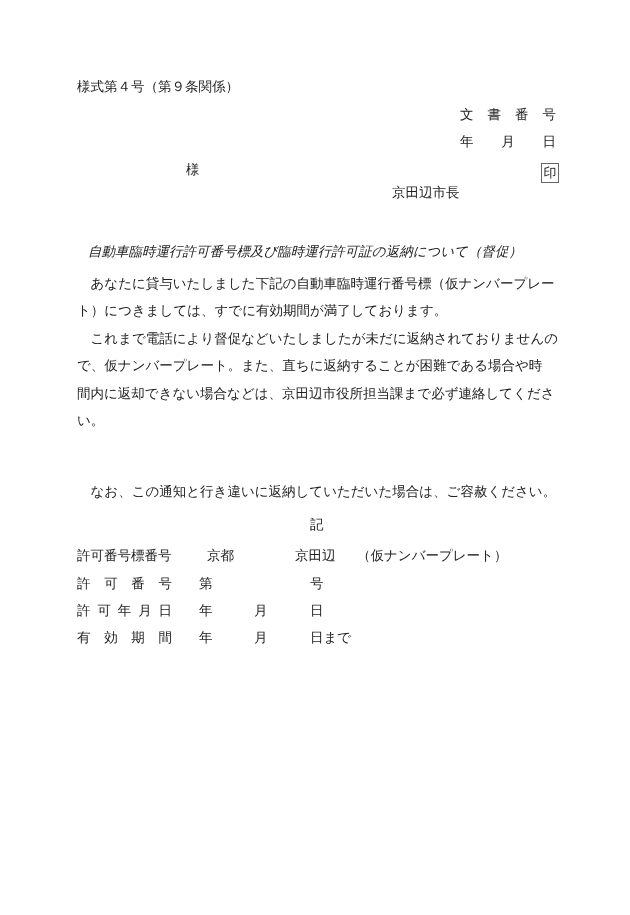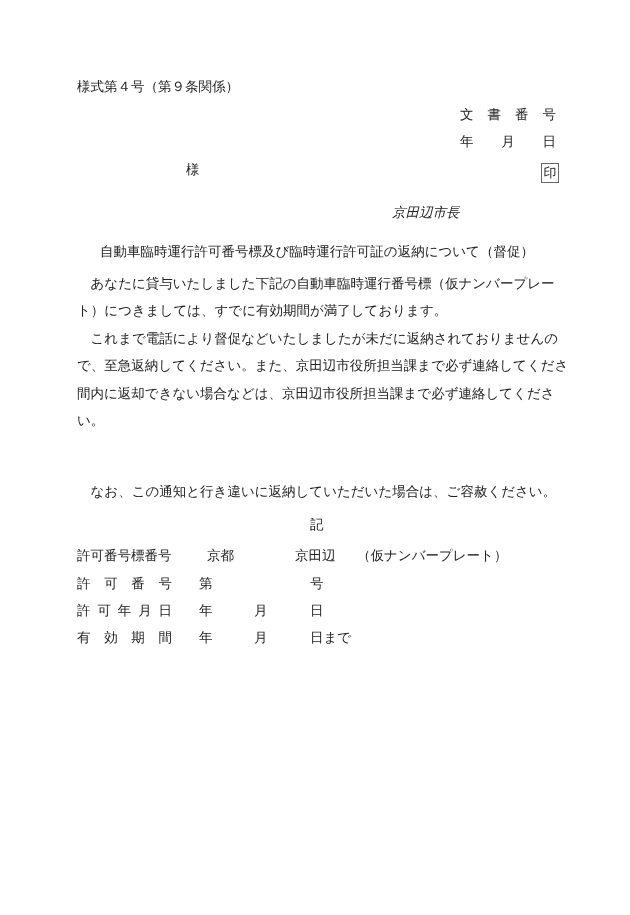--- a/index.html
+++ b/index.html
@@ -33,30 +33,30 @@
 </div>
 
 <div class="t spread" style="left:460px; top:109px; width:96px;">
   <span>年</span>
   <span>月</span>
   <span>日</span>
 </div>
 
 <div class="t" style="left:186px; top:137px;">様</div>
 
-<div class="t" style="left:392px; top:180px;font-style:italic;">京田辺市長</div>
+<div class="t" style="left:392px; top:160px;">京田辺市長</div>
 <div class="seal">印</div>
 
-<div class="t" style="left:100px; top:219px;">自動車臨時運行許可番号標及び臨時運行許可証の返納について（督促）</div>
+<div class="t" style="left:88px; top:219px;font-style:italic;">自動車臨時運行許可番号標及び臨時運行許可証の返納について（督促）</div>
 
 <div>
   <div class="body-line" style="top:274px;">　あなたに貸与いたしました下記の自動車臨時運行番号標（仮ナンバープレー</div>
   <div class="body-line" style="top:301px;">ト）につきましては、すでに有効期間が満了しております。</div>
   <div class="body-line" style="top:329px;">　これまで電話により督促などいたしましたが未だに返納されておりませんの</div>
-  <div class="body-line" style="top:356px;">で、至急返納してください。また、京田辺市役所担当課まで必ず連絡してくださ</div>
+  <div class="body-line" style="top:356px;">で、仮ナンバープレート。また、直ちに返納することが困難である場合や時</div>
   <div class="body-line" style="top:384px;">間内に返却できない場合などは、京田辺市役所担当課まで必ず連絡してくださ</div>
   <div class="body-line" style="top:411px;">い。</div>
   <div class="body-line" style="top:462px;margin-top:20px;">　なお、この通知と行き違いに返納していただいた場合は、ご容赦ください。</div>
 </div>
 
 <div class="t" style="left:310px; top:492px;">記</div>
 
 <div>
   <div class="row" style="top:546px;">
     <span class="cell" style="left:0;">許可番号標番号</span>

